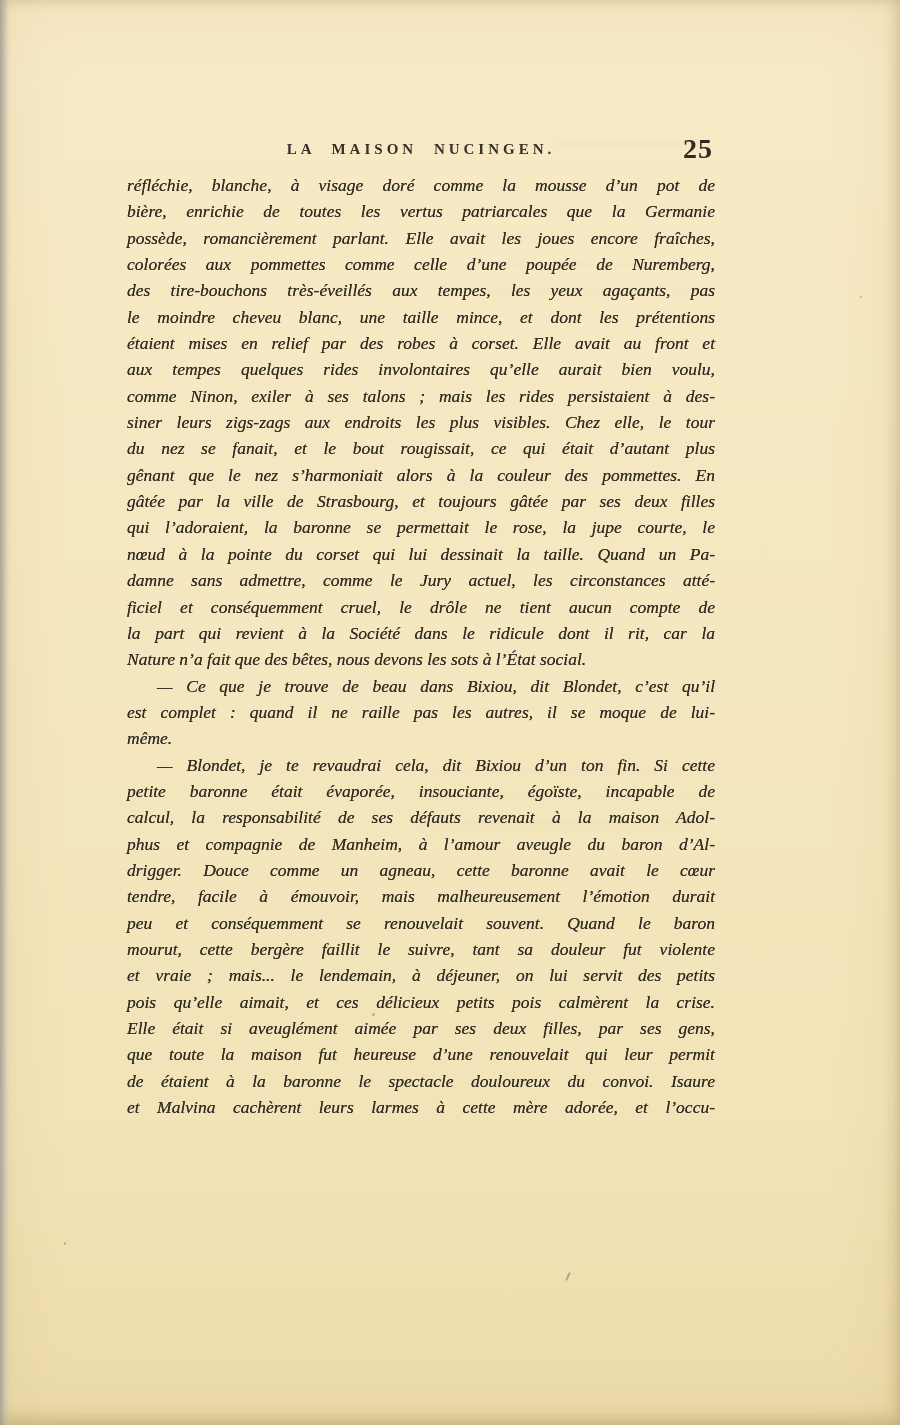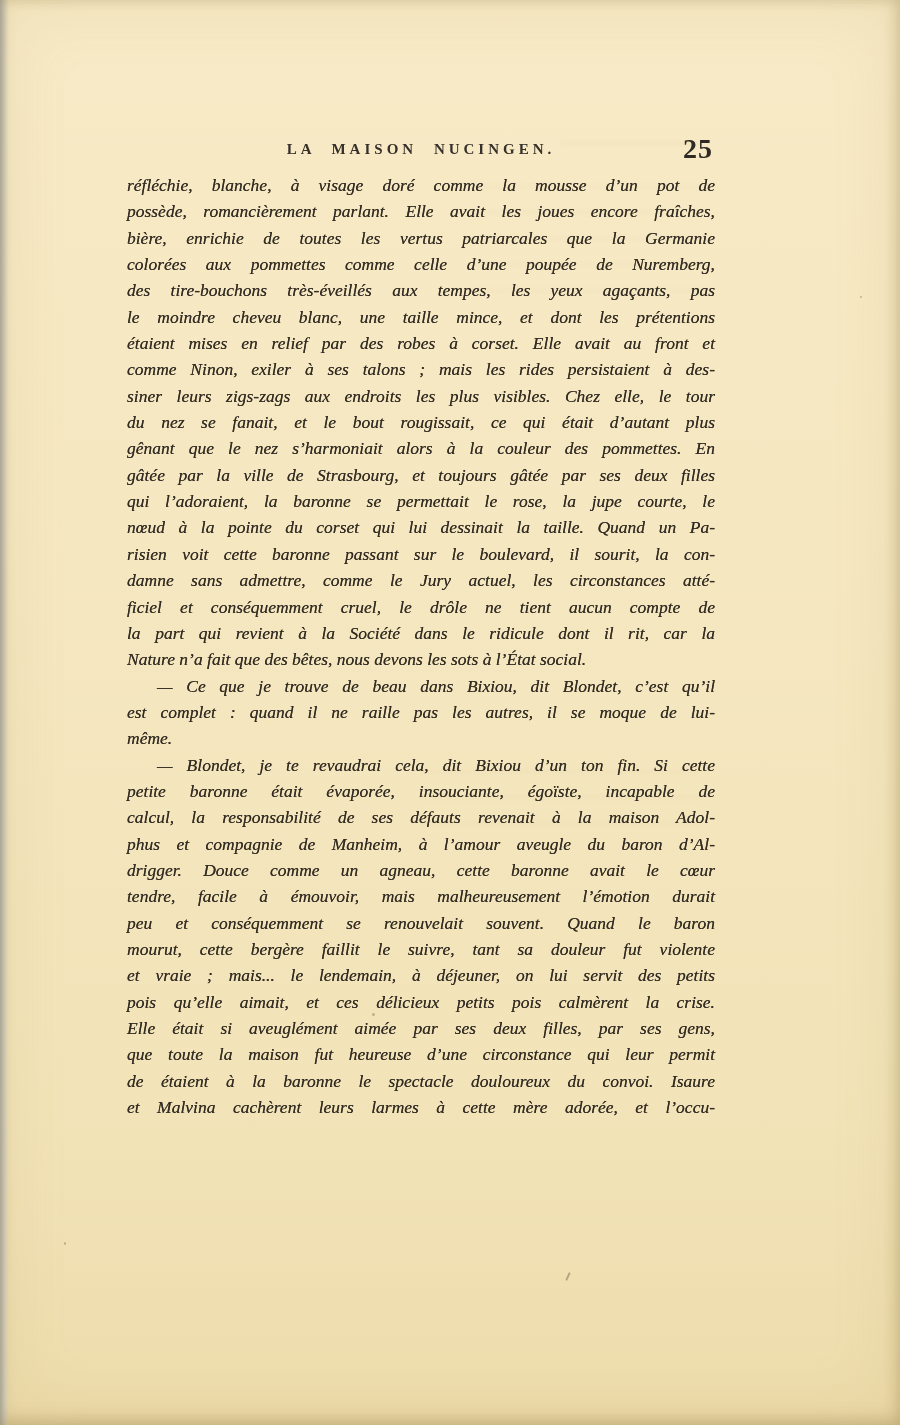--- a/index.html
+++ b/index.html
@@ -104,53 +104,53 @@
   <div class="ghost ghost-b"></div>
   <div class="ghost ghost-c"></div>
 
   <div class="header">
     <span class="running-title">LA MAISON NUCINGEN.</span>
     <span class="page-number">25</span>
   </div>
 
   <div class="text-block">
       <div class="line">réfléchie, blanche, à visage doré comme la mousse d’un pot de</div>
+      <div class="line">bière, enrichie de toutes les vertus patriarcales que la Germanie</div>
       <div class="line">possède, romancièrement parlant. Elle avait les joues encore fraîches,</div>
-      <div class="line">bière, enrichie de toutes les vertus patriarcales que la Germanie</div>
       <div class="line">colorées aux pommettes comme celle d’une poupée de Nuremberg,</div>
       <div class="line">des tire-bouchons très-éveillés aux tempes, les yeux agaçants, pas</div>
       <div class="line">le moindre cheveu blanc, une taille mince, et dont les prétentions</div>
       <div class="line">étaient mises en relief par des robes à corset. Elle avait au front et</div>
+      <div class="line">aux tempes quelques rides involontaires qu’elle aurait bien voulu,</div>
       <div class="line">comme Ninon, exiler à ses talons ; mais les rides persistaient à des-</div>
       <div class="line">siner leurs zigs-zags aux endroits les plus visibles. Chez elle, le tour</div>
       <div class="line">du nez se fanait, et le bout rougissait, ce qui était d’autant plus</div>
       <div class="line">gênant que le nez s’harmoniait alors à la couleur des pommettes. En</div>
       <div class="line">gâtée par la ville de Strasbourg, et toujours gâtée par ses deux filles</div>
       <div class="line">qui l’adoraient, la baronne se permettait le rose, la jupe courte, le</div>
       <div class="line">nœud à la pointe du corset qui lui dessinait la taille. Quand un Pa-</div>
-      <div class="line">risien voit cette baronne passant sur le boulevard, il sourit, la con-</div>
       <div class="line">damne sans admettre, comme le Jury actuel, les circonstances atté-</div>
       <div class="line">ficiel et conséquemment cruel, le drôle ne tient aucun compte de</div>
       <div class="line">la part qui revient à la Société dans le ridicule dont il rit, car la</div>
       <div class="line plast">Nature n’a fait que des bêtes, nous devons les sots à l’État social.</div>
       <div class="line indent">— Ce que je trouve de beau dans Bixiou, dit Blondet, c’est qu’il</div>
       <div class="line">est complet : quand il ne raille pas les autres, il se moque de lui-</div>
       <div class="line plast">même.</div>
       <div class="line indent">— Blondet, je te revaudrai cela, dit Bixiou d’un ton fin. Si cette</div>
       <div class="line">petite baronne était évaporée, insouciante, égoïste, incapable de</div>
       <div class="line">calcul, la responsabilité de ses défauts revenait à la maison Adol-</div>
       <div class="line">phus et compagnie de Manheim, à l’amour aveugle du baron d’Al-</div>
       <div class="line">drigger. Douce comme un agneau, cette baronne avait le cœur</div>
       <div class="line">tendre, facile à émouvoir, mais malheureusement l’émotion durait</div>
       <div class="line">peu et conséquemment se renouvelait souvent. Quand le baron</div>
       <div class="line">mourut, cette bergère faillit le suivre, tant sa douleur fut violente</div>
       <div class="line">et vraie ; mais... le lendemain, à déjeuner, on lui servit des petits</div>
       <div class="line">pois qu’elle aimait, et ces délicieux petits pois calmèrent la crise.</div>
       <div class="line">Elle était si aveuglément aimée par ses deux filles, par ses gens,</div>
-      <div class="line">que toute la maison fut heureuse d’une circonstance qui leur permit</div>
+      <div class="line">que toute la maison fut heureuse d’une renouvelait qui leur permit</div>
       <div class="line">de étaient à la baronne le spectacle douloureux du convoi. Isaure</div>
       <div class="line">et Malvina cachèrent leurs larmes à cette mère adorée, et l’occu-</div>
     </div>
 
   <div class="speck speck-slash" style="left:567px; top:1272px;"></div>
   <div class="speck" style="left:372px; top:1013px; width:3px; height:3px;"></div>
   <div class="speck" style="left:860px; top:296px; width:2px; height:2px;"></div>
   <div class="speck" style="left:64px; top:1242px; width:2px; height:3px;"></div>
 </div>
 

